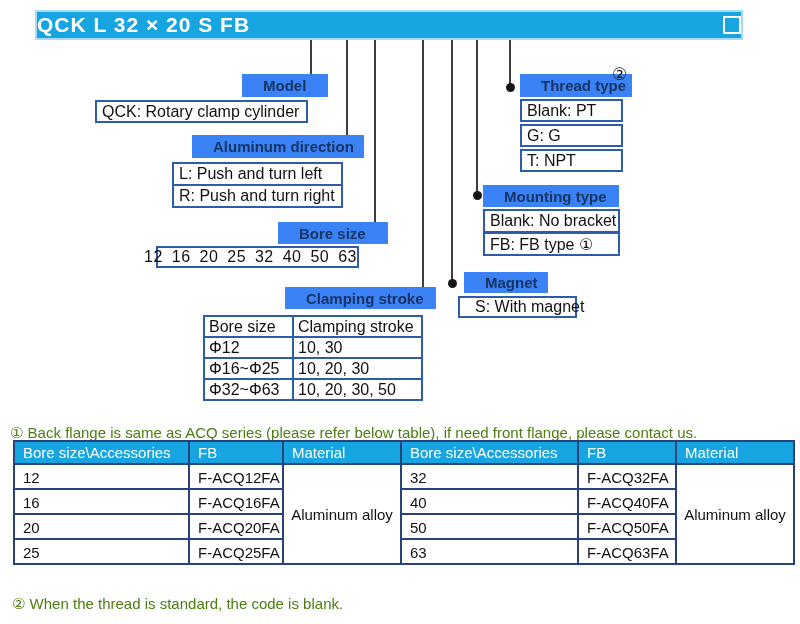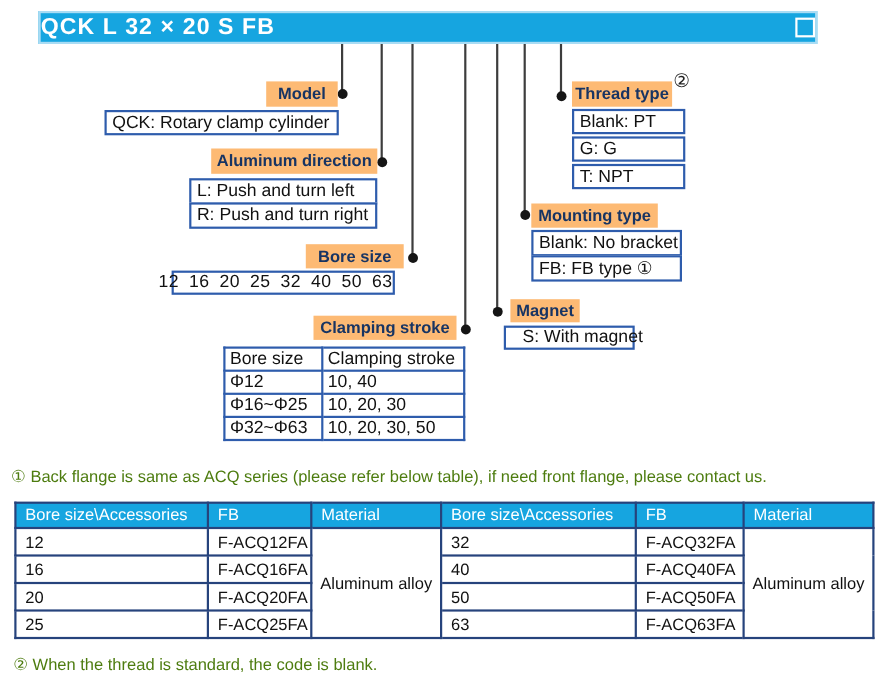--- a/index.html
+++ b/index.html
@@ -10,43 +10,43 @@
   .code-bar{position:absolute;left:35px;top:10px;width:708px;height:30px;box-sizing:border-box;
             background:#16a5e0;border:2px solid #a9dcf4;display:flex;align-items:center;justify-content:space-between;
             color:#fff;font-weight:bold;font-size:21px;letter-spacing:1px;white-space:nowrap;}
   .blank-sq{display:inline-block;width:14px;height:14px;border:2px solid #fff;margin-left:7px;}
 
   
   .vline{position:absolute;width:2px;background:#3d3d3d;}
   .dot{position:absolute;width:9px;height:9px;border-radius:50%;background:#151515;}
 
   
-  .lbl{position:absolute;background:#fdba74;color:#173463;font-weight:bold;font-size:15px;
-       display:flex;align-items:center;justify-content:center;white-space:nowrap;}
+  .lbl{position:absolute;background:#3b82f6;color:#173463;font-weight:bold;font-size:15px;
+       display:flex;align-items:center;justify-content:flex-start;white-space:nowrap;padding-left:21px;}
 
   
   .wbox{position:absolute;background:#fff;border:2px solid #2e5cac;box-sizing:border-box;
         font-size:16px;color:#111;display:flex;align-items:center;white-space:nowrap;padding-left:5px;}
   .borelist{word-spacing:4px;letter-spacing:0.5px;}
 
   .supnum{position:absolute;font-size:17px;color:#222;}
 
   
   table{border-collapse:collapse;}
   .clamp-table{position:absolute;left:203px;top:315px;}
   .clamp-table td{border:2px solid #2e5cac;background:#fff;font-size:16px;color:#111;
                   height:19px;padding:0 4px;white-space:nowrap;}
   .clamp-table .c1{width:79px;}
   .clamp-table .c2{width:119px;}
 
   
   .note{position:absolute;font-size:15px;color:#4d7c0f;white-space:nowrap;}
 
   
-  .acc-table{position:absolute;left:13px;top:456px;}
+  .acc-table{position:absolute;left:13px;top:440px;}
   .acc-table th{background:#16a5e0;color:#fff;font-weight:normal;font-size:15px;text-align:left;
                 border:2px solid #26437c;height:21px;padding:0 0 0 8px;white-space:nowrap;}
   .acc-table td{border:2px solid #26437c;background:#fff;font-size:15px;color:#111;height:22px;
                 padding:1px 0 0 8px;white-space:nowrap;}
   .acc-table td.mat{text-align:center;padding:0 4px;}
   .w1{width:165px;} .w2{width:84px;} .w3{width:108px;} .w4{width:167px;} .w5{width:88px;} .w6{width:108px;}
 </style>
 </head>
 <body>
 
@@ -101,21 +101,21 @@
     <span>Clamping stroke</span>
   </div>
   <table class="clamp-table">
     <tbody>
         <tr>
       <td class="c1">Bore  size</td>
       <td class="c2">Clamping stroke</td>
     </tr>
     <tr>
       <td>Φ12</td>
-      <td>10, 40</td>
+      <td>10, 30</td>
     </tr>
     <tr>
       <td>Φ16~Φ25</td>
       <td>10, 20, 30</td>
     </tr>
     <tr>
       <td>Φ32~Φ63</td>
       <td>10, 20, 30, 50</td>
     </tr>
   </tbody>

